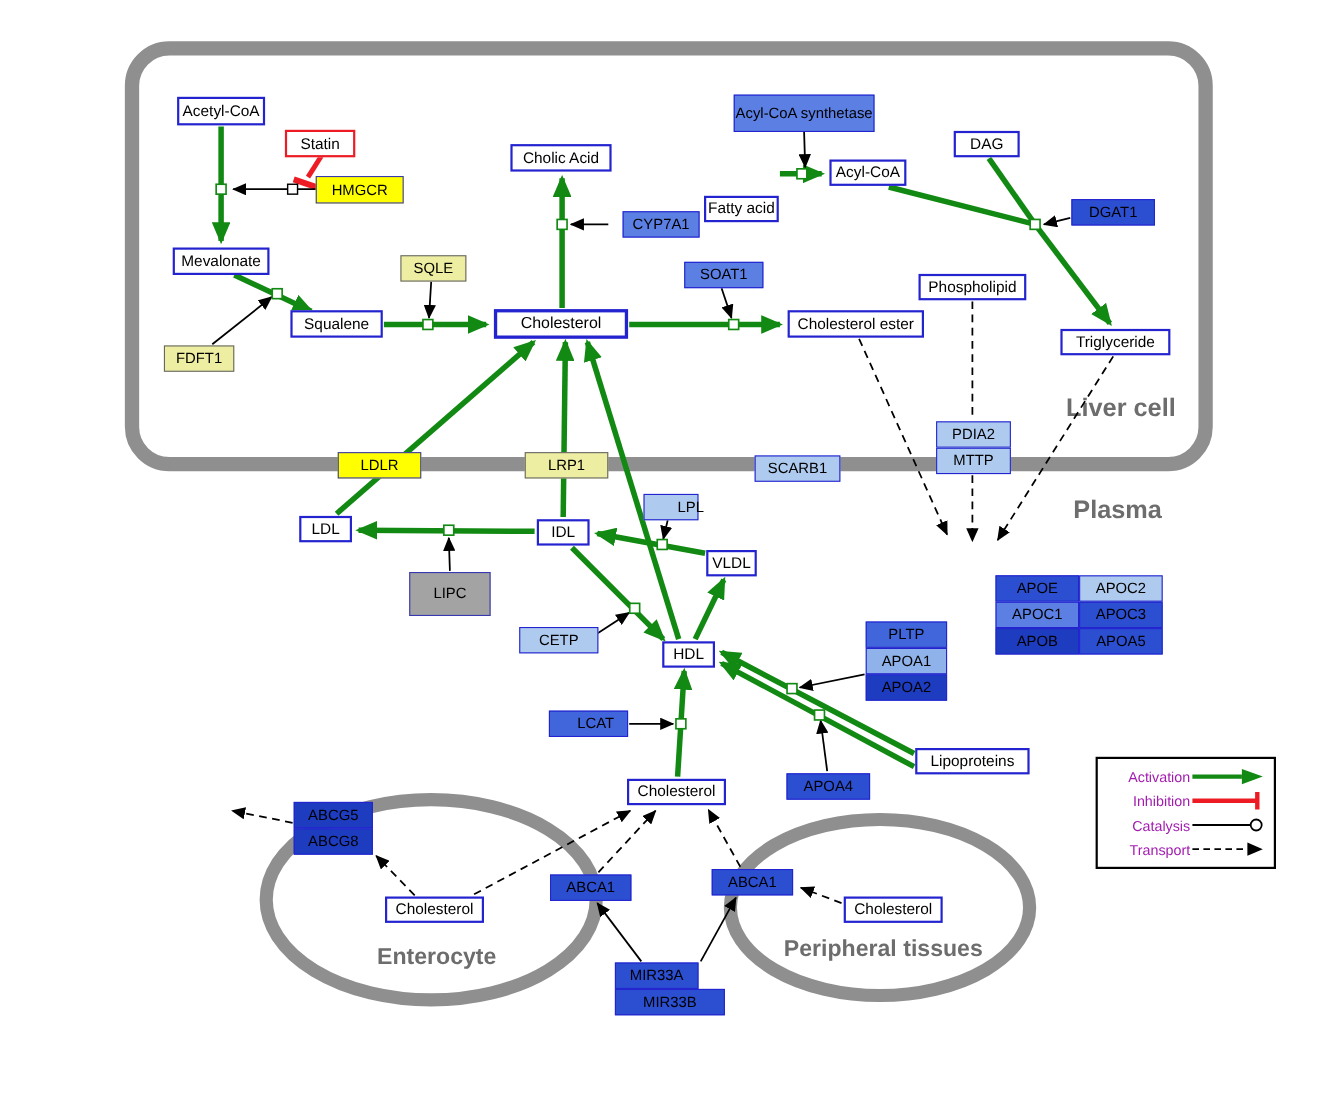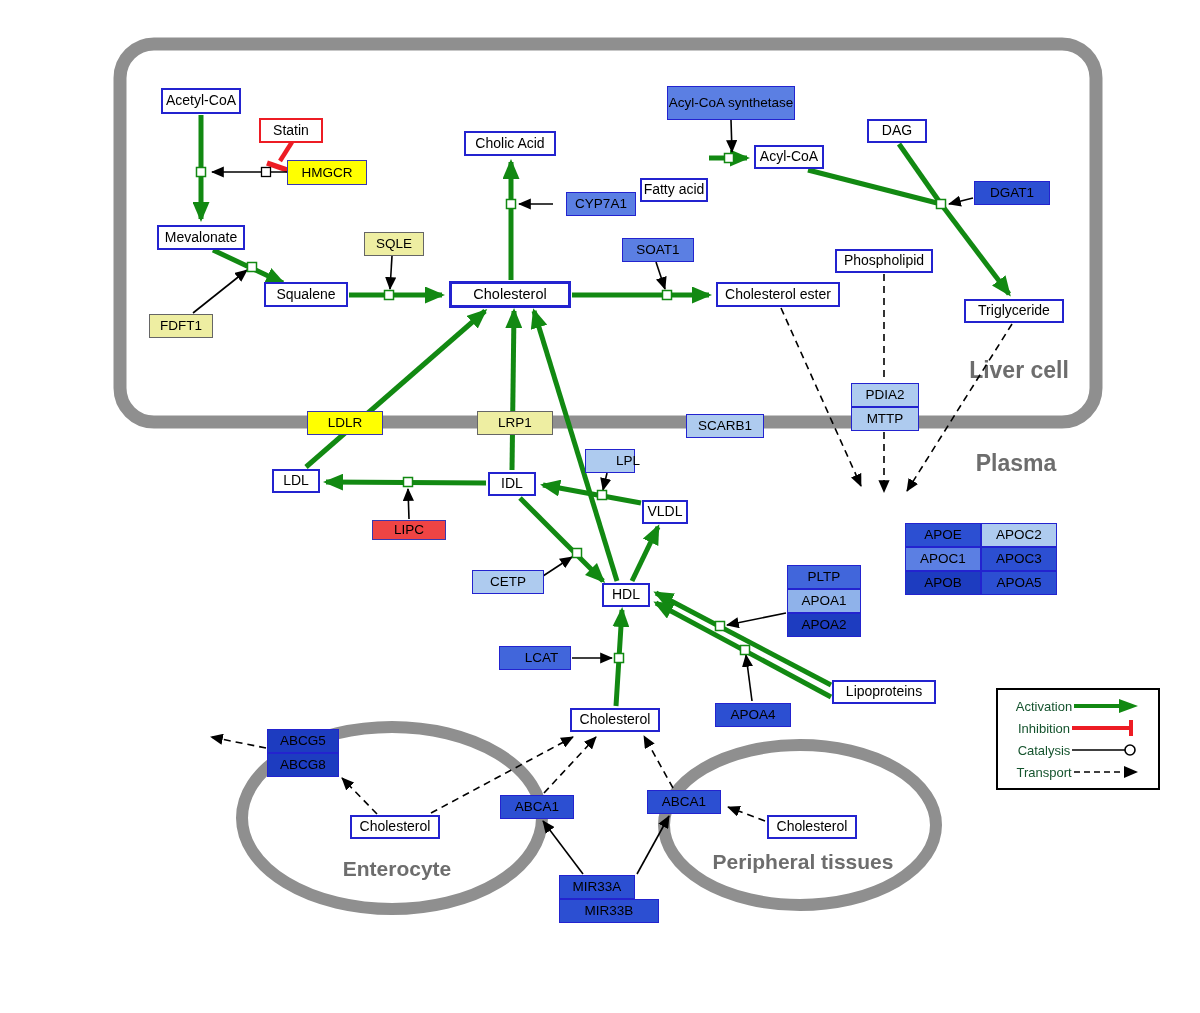--- a/index.html
+++ b/index.html
@@ -20,21 +20,21 @@
   .eI{stroke:var(--inhibition,#ed1c24);stroke-width:4.5;fill:none;}
   .eIcap{stroke:var(--inhibition,#ed1c24);stroke-width:5.5;fill:none;}
   #mG path{fill:var(--activation,#128912);}
   #mK path{fill:var(--edge,#000);}
   .anchor{fill:#fff;stroke:var(--activation,#128912);stroke-width:1.5;}
   .anchor-inh{fill:#fff;stroke:var(--edge,#000);stroke-width:1.3;}
   
   .legend{position:absolute;left:996px;top:688px;width:164px;height:102px;border:2px solid #000;
           background:#fff;z-index:3;box-sizing:border-box;display:flex;flex-direction:column;
           justify-content:space-around;padding:5px 8px;}
-  .legend-row{display:flex;align-items:center;justify-content:center;font-size:13px;color:#14532d;}
+  .legend-row{display:flex;align-items:center;justify-content:flex-end;font-size:13px;color:#a21caf;}
   .lg-act{stroke:var(--activation,#128912);stroke-width:4;}
   .lg-act-head{fill:var(--activation,#128912);}
   .lg-inh{stroke:var(--inhibition,#ed1c24);stroke-width:4;}
   .lg-cat{stroke:var(--edge,#000);stroke-width:1.6;fill:none;}
   .lg-circ{fill:#fff;stroke:var(--edge,#000);stroke-width:1.6;}
   .lg-trn{stroke:var(--edge,#000);stroke-width:1.6;stroke-dasharray:6 4;}
   .lg-head{fill:var(--edge,#000);}
 </style>
 </head>
 <body>
@@ -148,21 +148,21 @@
       <div class="node" style="left: 716px; top: 282px; width: 124px; height: 25px; background: rgb(255, 255, 255); border: 2px solid rgb(35, 35, 207); font-size: 14px;">Cholesterol ester</div>
       <div class="node" style="left: 851px; top: 383px; width: 68px; height: 24px; background: rgb(174, 203, 239); border: 1.5px solid rgb(35, 35, 207); font-size: 13.5px;">PDIA2</div>
       <div class="node" style="left: 851px; top: 407px; width: 68px; height: 24px; background: rgb(174, 203, 239); border: 1.5px solid rgb(35, 35, 207); font-size: 13.5px;">MTTP</div>
       <div class="node" style="left: 307px; top: 411px; width: 76px; height: 24px; background: rgb(255, 255, 0); border: 1.5px solid rgb(56, 56, 176); font-size: 13.5px;">LDLR</div>
       <div class="node" style="left: 477px; top: 411px; width: 76px; height: 24px; background: rgb(238, 238, 162); border: 1.5px solid rgb(102, 102, 102); font-size: 13.5px;">LRP1</div>
       <div class="node" style="left: 686px; top: 414px; width: 78px; height: 24px; background: rgb(174, 203, 239); border: 1.5px solid rgb(35, 35, 207); font-size: 13.5px;">SCARB1</div>
       <div class="node" style="left: 272px; top: 469px; width: 48px; height: 24px; background: rgb(255, 255, 255); border: 2px solid rgb(35, 35, 207); font-size: 14px;">LDL</div>
       <div class="node" style="left: 488px; top: 472px; width: 48px; height: 24px; background: rgb(255, 255, 255); border: 2px solid rgb(35, 35, 207); font-size: 14px;">IDL</div>
       <div class="node" style="left: 585px; top: 449px; width: 50px; height: 24px; background: rgb(174, 203, 239); border: 1.5px solid rgb(35, 35, 207); font-size: 13.5px; padding-left: 36px;">LPL</div>
       <div class="node" style="left: 642px; top: 500px; width: 46px; height: 24px; background: rgb(255, 255, 255); border: 2px solid rgb(35, 35, 207); font-size: 14px;">VLDL</div>
-      <div class="node" style="left: 372px; top: 520px; width: 74px; height: 20px; background: #ef4444; border: 1.5px solid rgb(56, 56, 176); font-size: 13.5px;">LIPC</div>
+      <div class="node" style="left: 372px; top: 520px; width: 74px; height: 40px; background: #a3a3a3; border: 1.5px solid rgb(56, 56, 176); font-size: 13.5px;">LIPC</div>
       <div class="node" style="left: 472px; top: 570px; width: 72px; height: 24px; background: rgb(174, 203, 239); border: 1.5px solid rgb(35, 35, 207); font-size: 13.5px;">CETP</div>
       <div class="node" style="left: 602px; top: 583px; width: 48px; height: 24px; background: rgb(255, 255, 255); border: 2px solid rgb(35, 35, 207); font-size: 14px;">HDL</div>
       <div class="node" style="left: 499px; top: 646px; width: 72px; height: 24px; background: rgb(65, 102, 219); border: 1.5px solid rgb(35, 35, 207); font-size: 13.5px; padding-left: 13px;">LCAT</div>
       <div class="node" style="left: 787px; top: 565px; width: 74px; height: 24px; background: rgb(65, 102, 219); border: 1.5px solid rgb(35, 35, 207); font-size: 13.5px;">PLTP</div>
       <div class="node" style="left: 787px; top: 589px; width: 74px; height: 24px; background: rgb(143, 178, 234); border: 1.5px solid rgb(35, 35, 207); font-size: 13.5px;">APOA1</div>
       <div class="node" style="left: 787px; top: 613px; width: 74px; height: 24px; background: rgb(29, 60, 192); border: 1.5px solid rgb(35, 35, 207); font-size: 13.5px;">APOA2</div>
       <div class="node" style="left: 715px; top: 703px; width: 76px; height: 24px; background: rgb(44, 79, 210); border: 1.5px solid rgb(35, 35, 207); font-size: 13.5px;">APOA4</div>
       <div class="node" style="left: 832px; top: 680px; width: 104px; height: 24px; background: rgb(255, 255, 255); border: 2px solid rgb(35, 35, 207); font-size: 14px;">Lipoproteins</div>
       <div class="node" style="left: 905px; top: 523px; width: 76px; height: 24px; background: rgb(44, 79, 210); border: 1.5px solid rgb(35, 35, 207); font-size: 13.5px;">APOE</div>
       <div class="node" style="left: 981px; top: 523px; width: 76px; height: 24px; background: rgb(174, 203, 239); border: 1.5px solid rgb(35, 35, 207); font-size: 13.5px;">APOC2</div>

